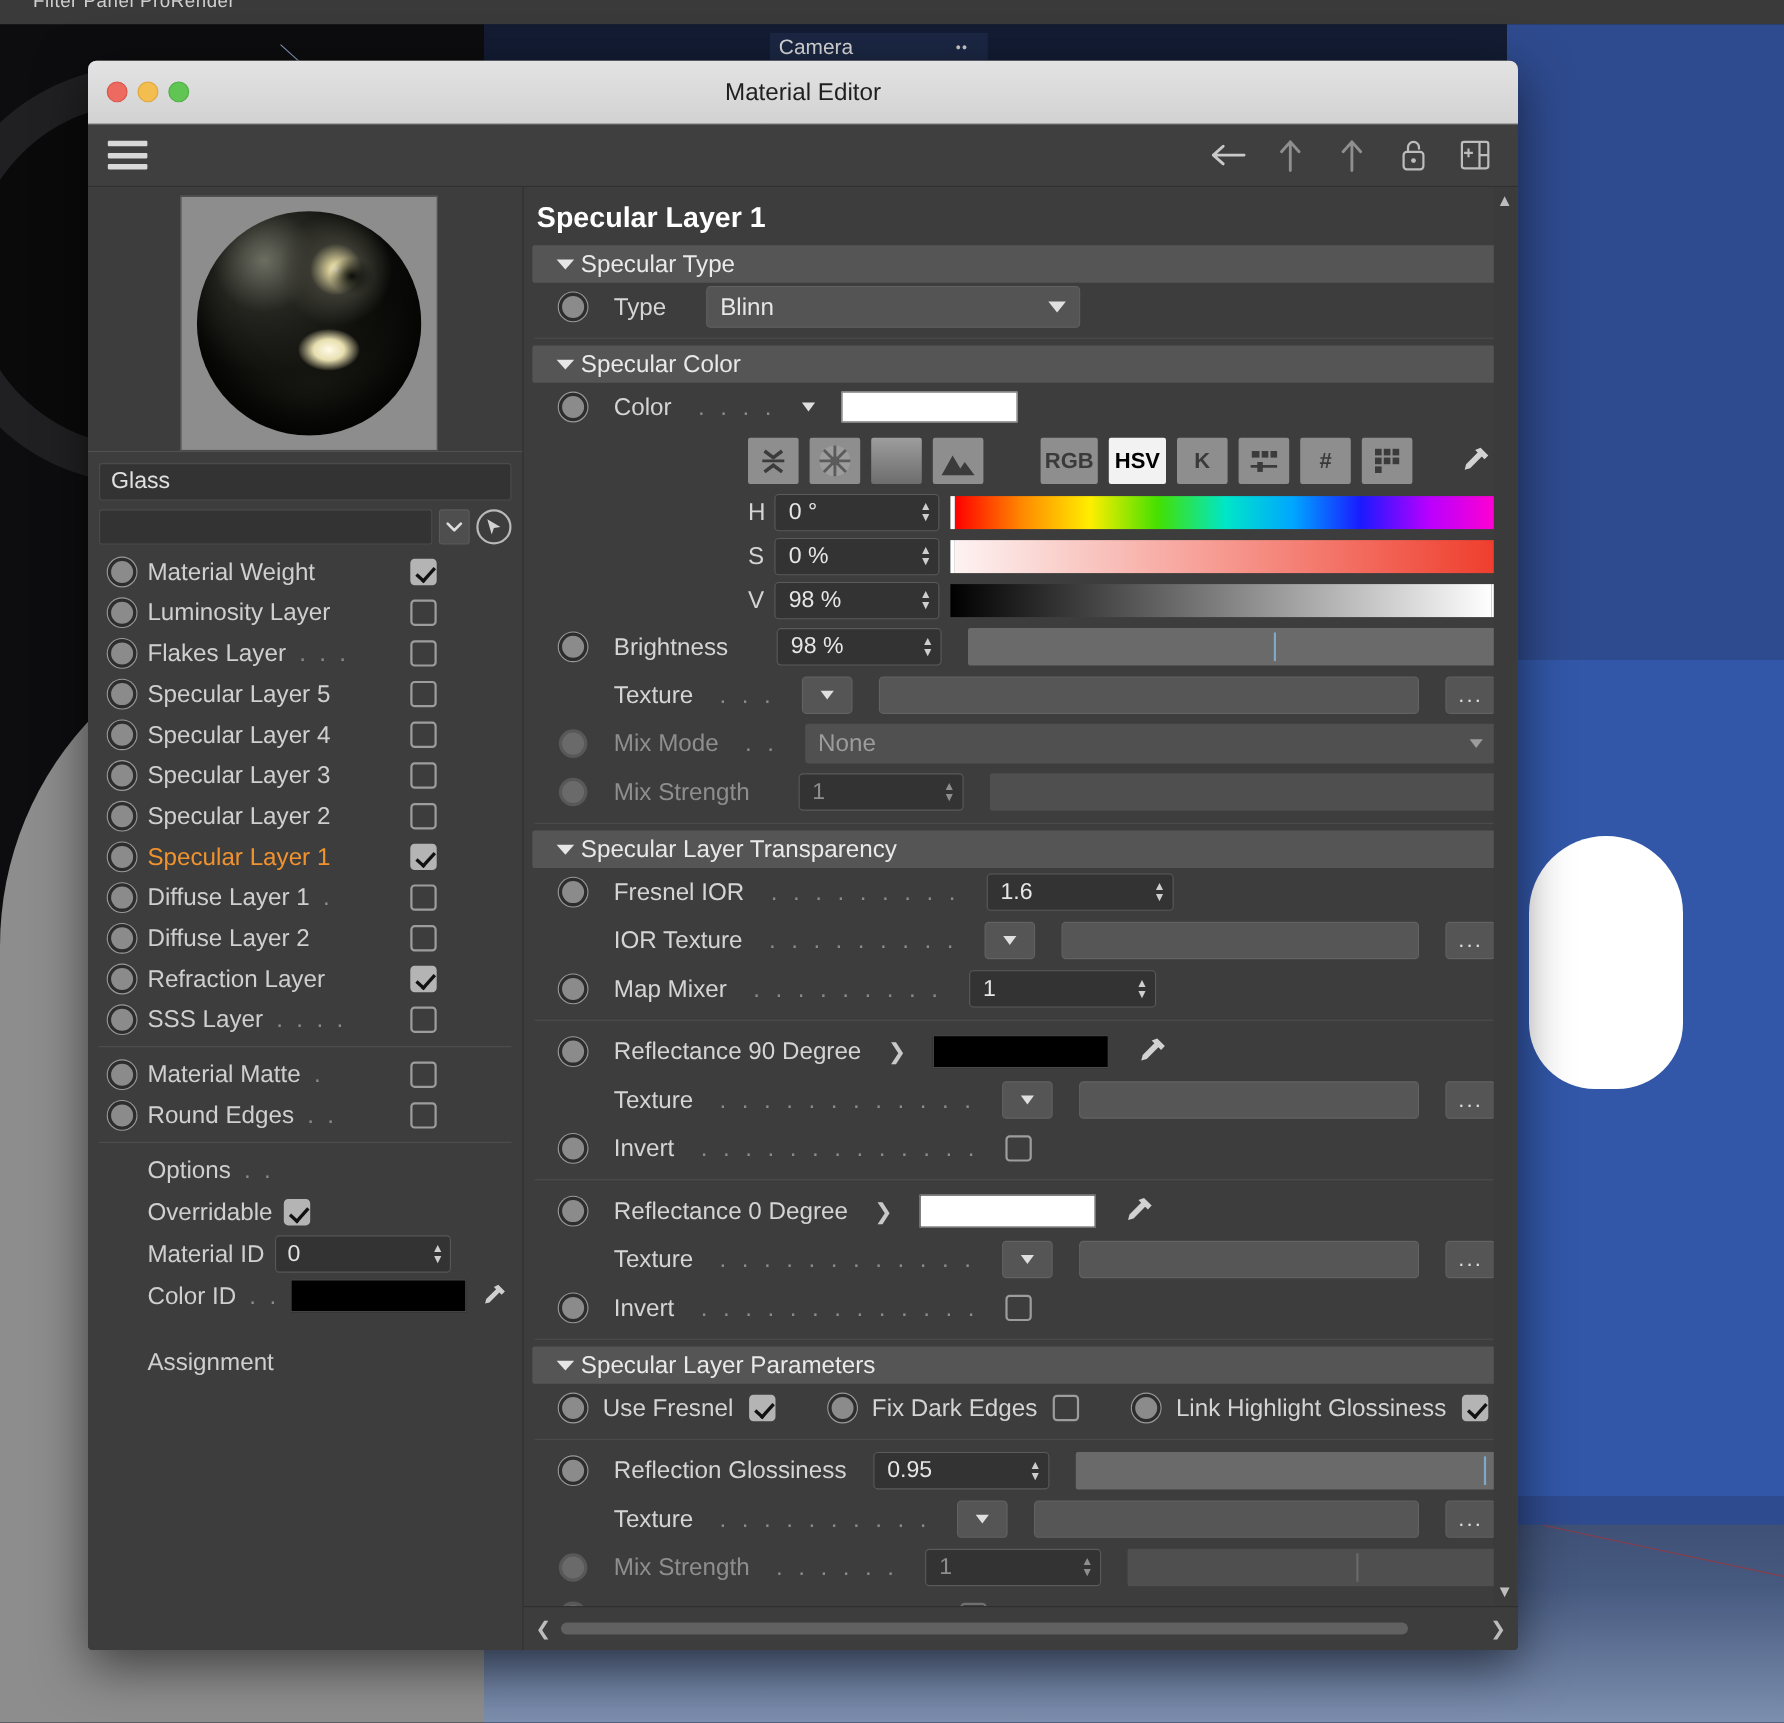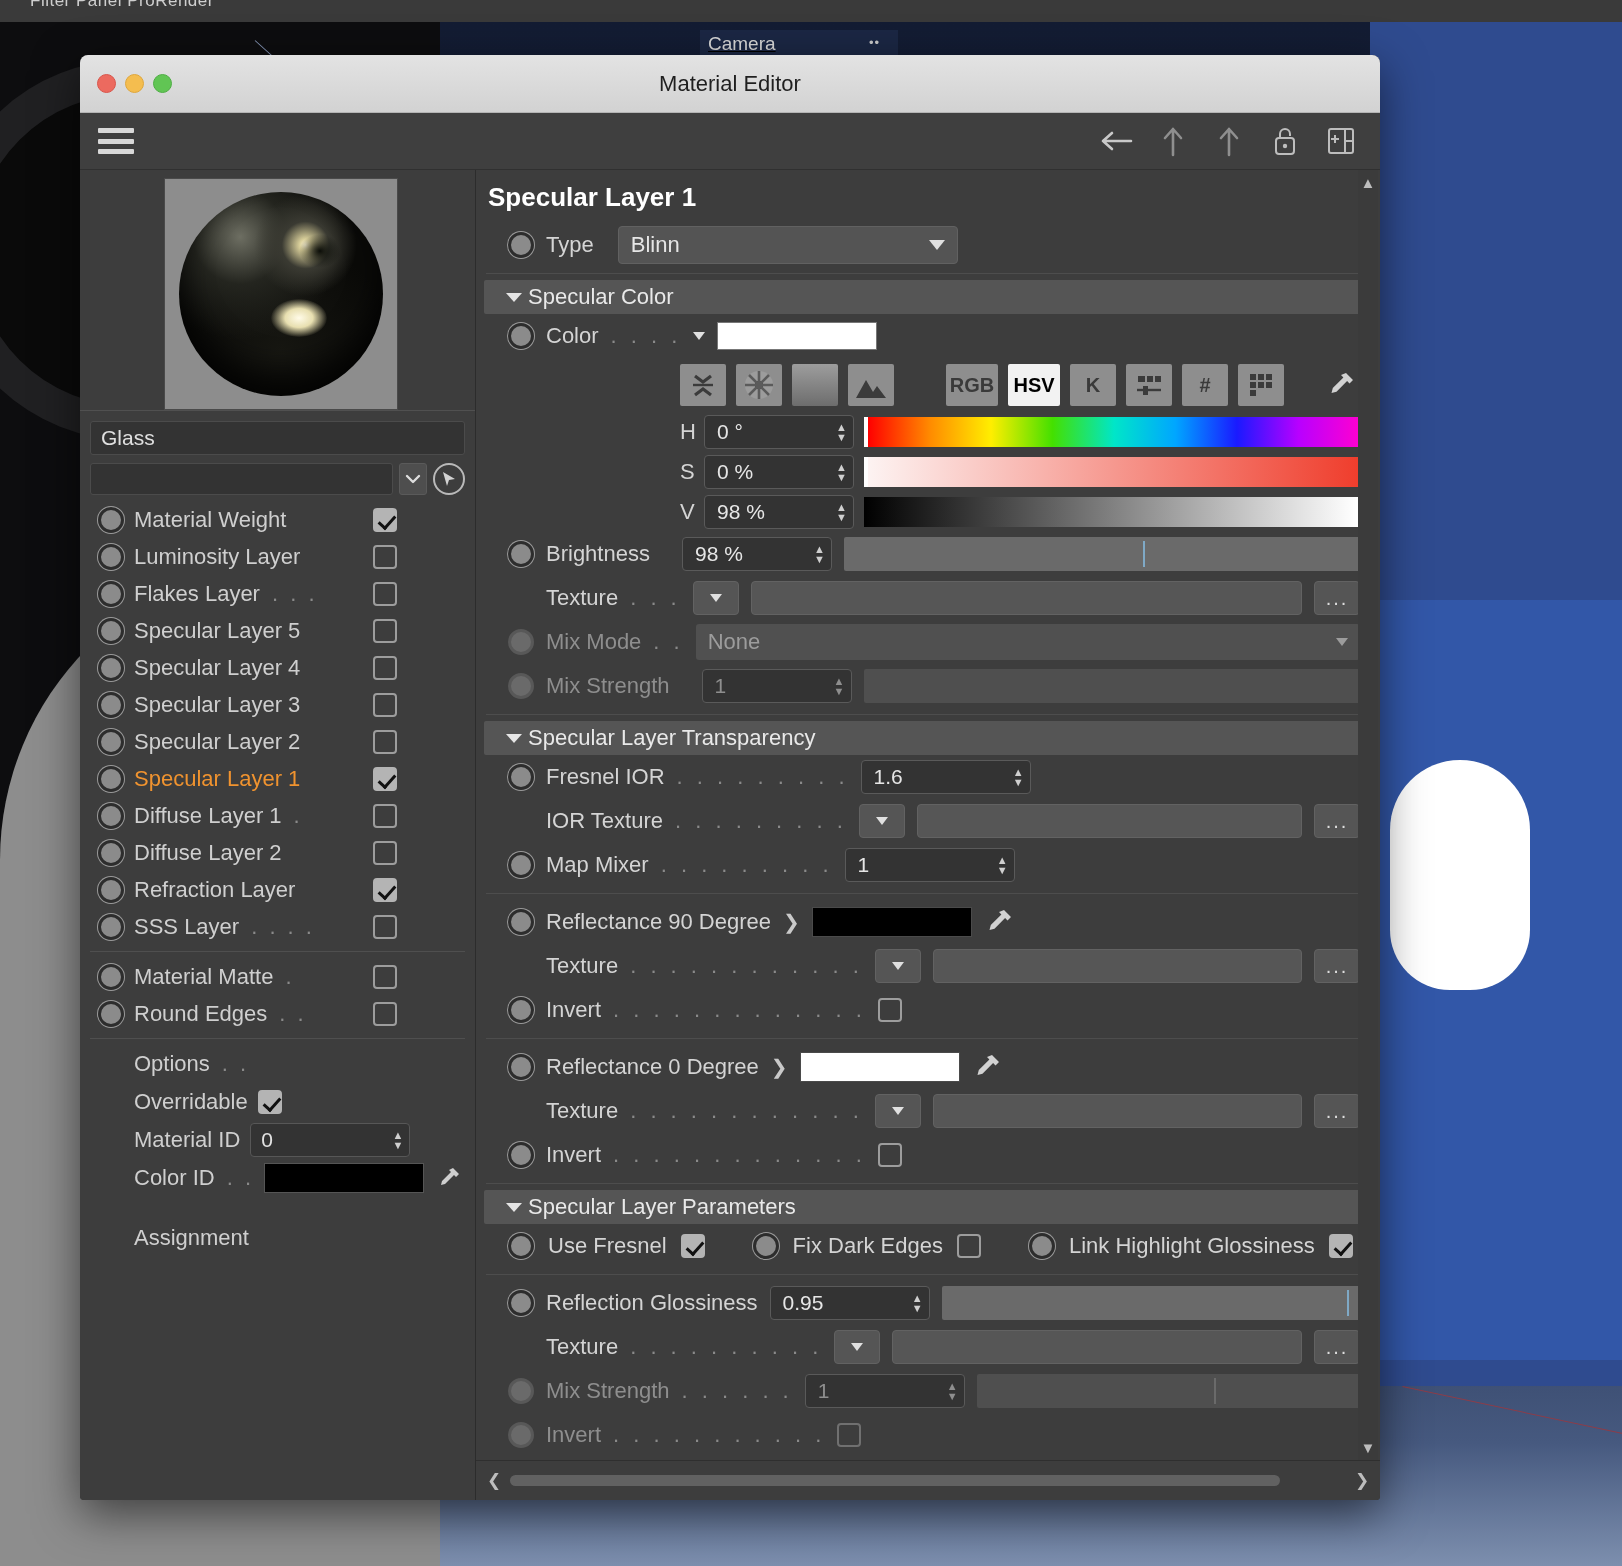--- a/index.html
+++ b/index.html
@@ -14,21 +14,21 @@
   #bg .menubar .mtxt{position:absolute;top:-9px;left:30px;color:#cfcfcf;font-size:17px;letter-spacing:.5px;white-space:nowrap;}
   #bg .viewport{position:absolute;top:22px;left:0;right:0;bottom:0;
     background:linear-gradient(180deg,#131c33 0%,#16203c 40%,#1b2847 70%,#46597f 92%,#7d8fae 100%);}
   #bg .vpdark{position:absolute;top:22px;left:0;width:440px;bottom:0;background:#0d0d0f;}
   #bg .carbody{position:absolute;left:1370px;top:22px;right:0;bottom:180px;background:#2f4b8f;}
   #bg .carbody2{position:absolute;left:1370px;top:600px;right:0;height:760px;background:#3257a8;}
   #bg .carbody3{position:absolute;left:1390px;top:760px;width:140px;height:230px;background:#ffffff;border-radius:70px 70px 60px 60px;}
   #bg .greenline{position:absolute;left:722px;top:60px;width:1px;height:120px;background:#2e7d4f;}
   #bg .greyglass{position:absolute;left:0;top:560px;width:440px;height:1006px;background:#8d8d8d;border-radius:300px 0 0 0;}
   #bg .tyre{position:absolute;left:-60px;top:60px;width:380px;height:380px;border-radius:50%;background:#0a0a0a;border:34px solid #202022;}
-  #bg .camera-badge{position:absolute;left:700px;top:30px;width:198px;height:28px;background:#1b2744;display:flex;align-items:center;text-decoration:underline;}
+  #bg .camera-badge{position:absolute;left:700px;top:30px;width:198px;height:28px;background:#1b2744;display:flex;align-items:center;}
   #bg .camera-badge span{color:#d8d8d8;font-size:19px;margin-left:8px;}
   #bg .camera-badge .dots{position:absolute;right:18px;top:5px;color:#c9c9c9;font-size:13px;letter-spacing:1px;}
   #bg .thinline{position:absolute;left:255px;top:40px;width:130px;height:1px;background:#8899bb;transform:rotate(42deg);transform-origin:left;}
   #bg .redline{position:absolute;left:1400px;top:1410px;width:230px;height:1px;background:#8b3d4a;transform:rotate(12deg);}
 
   
   #win{
     position:absolute;left:80px;top:55px;width:1300px;height:1445px;
     background:#3d3d3d;border-radius:8px 8px 4px 4px;
     box-shadow:0 14px 46px rgba(0,0,0,.55);
@@ -112,21 +112,21 @@
   .assign{color:#cfcfcf;font-size:22px;padding:28px 0 0 54px;}
 
   
   .right{flex:1;background:#3d3d3d;display:flex;flex-direction:column;min-width:0;position:relative;}
   .rscroll{flex:1;position:relative;overflow:hidden;padding:0 20px 0 8px;}
   .ptitle{color:#ffffff;font-size:26px;font-weight:bold;padding:12px 0 10px 4px;}
   .sechead{background:#555555;height:34px;display:flex;align-items:center;gap:6px;
      padding-left:22px;color:#e9e9e9;font-size:22px;border-radius:2px;}
   .tri{width:0;height:0;border-left:8px solid transparent;border-right:8px solid transparent;
      border-top:9px solid #e6e6e6;}
-  .row{display:flex;align-items:center;min-height:44px;gap:12px;padding-left:24px;}
+  .row{display:flex;align-items:center;min-height:44px;gap:24px;padding-left:24px;}
   .rlbl{color:#d4d4d4;font-size:22px;white-space:nowrap;}
   .rlbl.dim{color:#8e8e8e;}
   .dots{color:#8a8a8a;font-size:22px;letter-spacing:4px;white-space:nowrap;overflow:hidden;}
   .radio-sm{width:26px;height:26px;border-radius:50%;background:#8b8b8b;border:3px solid #2d2d2d;
      box-shadow:0 0 0 1px #9a9a9a;flex:none;}
   .radio-sm.dim{background:#6a6a6a;border-color:#585858;box-shadow:none;}
   .sel-box{background:#545454;border:1px solid #616161;border-radius:4px;height:38px;
      display:flex;align-items:center;justify-content:space-between;padding:0 12px;color:#e6e6e6;font-size:22px;}
   .chev{width:0;height:0;border-left:8px solid transparent;border-right:8px solid transparent;
      border-top:10px solid #e0e0e0;}
@@ -400,20 +400,24 @@
       </div>
 
       <div class="assign">Assignment</div>
     </div>
 
     <div class="right">
       <div class="rscroll">
 
         <div class="ptitle">Specular Layer 1</div>
 
+        <div class="sechead">
+          <span class="tri"></span>
+          <span>Specular Type</span>
+        </div>
         <div class="row">
           <span class="radio-sm"></span>
           <span class="rlbl">Type</span>
           <div class="sel-box" style="width:340px;margin-left:12px">
             <span>Blinn</span>
             <span class="chev"></span>
           </div>
         </div>
         <div class="hrline"></div>
 

